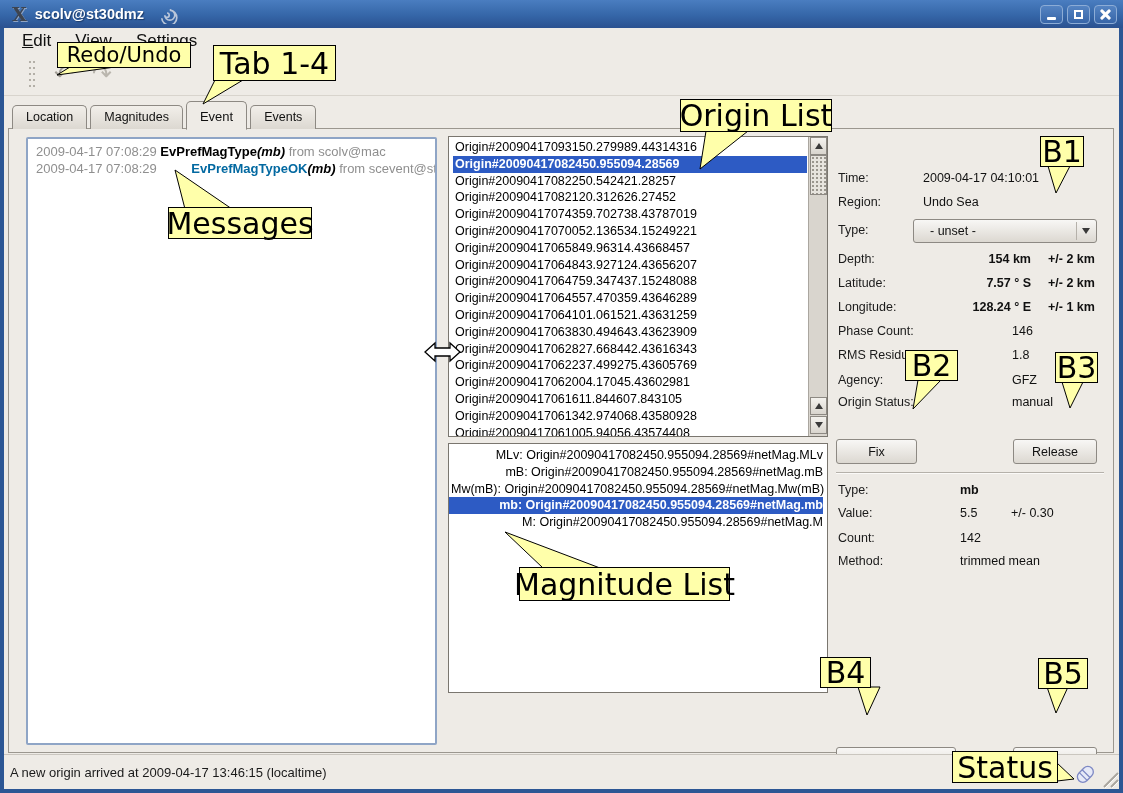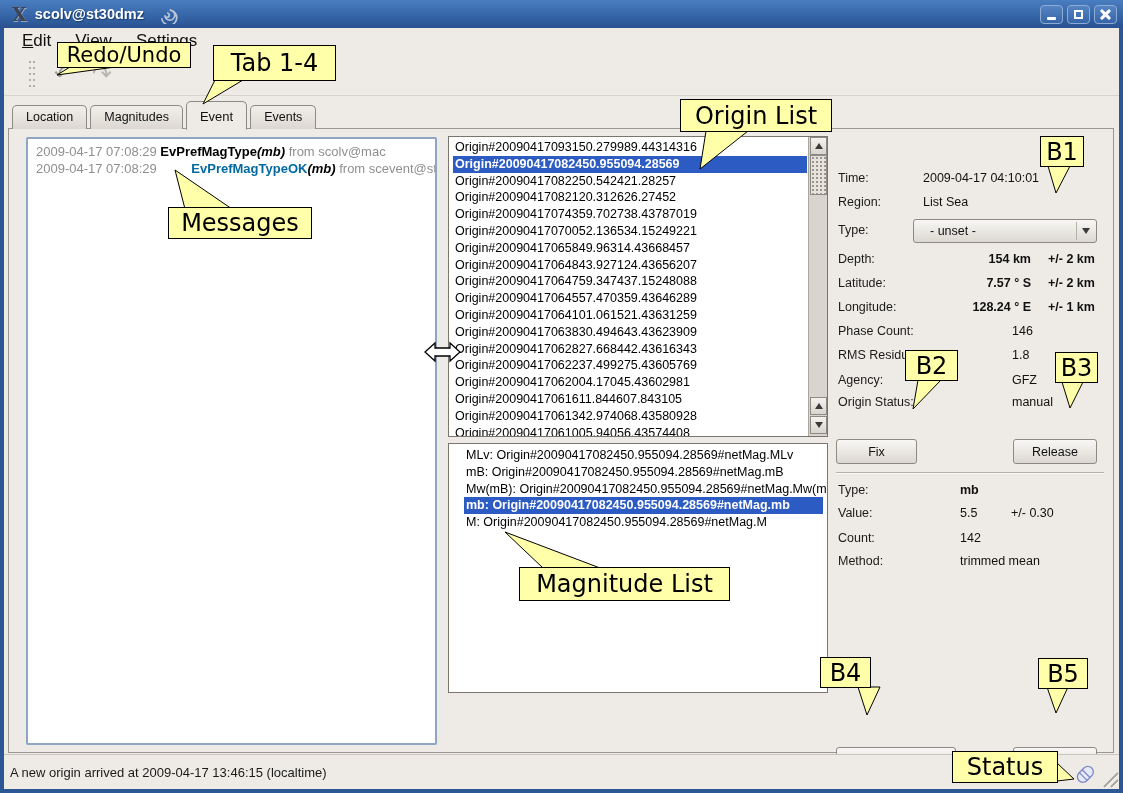--- a/index.html
+++ b/index.html
@@ -63,21 +63,21 @@
   .msg-name { font-weight:bold; color:#000; }
   .msg-ok .msg-name { color:#0369a1;margin-left:31px; }
   .msg-arg { font-weight:bold; font-style:italic; color:#000; }
 
   
   .cursor-arrow { position:absolute; left:424px; top:341px; z-index:60; }
 
   
   .listview { position:absolute; background:#fff; border:1px solid #7a766f; overflow:hidden; }
   .origin-list { left:448px; top:136px; width:380px; height:301px; padding:2px 20px 0 4px; }
-  .magnitude-list { left:448px; top:443px; width:380px; height:250px; padding:3px 4px 0 15px; }
+  .magnitude-list { left:448px; top:443px; width:380px; height:250px; padding:3px 4px 0 0;text-align:right; }
   .list-row { height:16.8px; line-height:16.8px; white-space:nowrap; font-size:12.5px;
     padding-left:2px; color:#000; }
   .list-row.selected { background:#2d5bc4; color:#fff; font-weight:bold; }
 
   
   .vscroll { position:absolute; left:808px; top:137px; width:19px; height:299px;
     background:#d9d5ce; border-left:1px solid #aaa69f; }
   .sb-btn { position:absolute; left:1px; width:17px; height:18px;
     background:linear-gradient(180deg,#f4f2ee,#d9d5ce); border:1px solid #8d8983;
     display:flex; align-items:center; justify-content:center; }
@@ -116,21 +116,21 @@
   
   .statusbar { position:absolute; left:0; top:754px; width:100%; height:35px;
     border-top:1px solid #cac6bf; display:flex; align-items:center; padding-left:10px;
     font-size:13px; color:#1a1a1a; background:#eeebe6; }
   .status-icon { position:absolute; left:1072px; top:761px; width:26px; height:26px; }
   .resize-grip { position:absolute; left:1100px; top:769px; }
 
   
   .callout { position:absolute; background:#ffffaa; border:1px solid #000;
     display:flex; align-items:center; justify-content:center;
-    font-family:"DejaVu Sans", sans-serif; font-size:24px; color:#000; z-index:51; white-space:nowrap; }
+    font-family:"DejaVu Sans", sans-serif; font-size:30px; color:#000; z-index:51; white-space:nowrap; }
   .callout.small { font-size:21px; }
   .tails { position:absolute; left:0; top:0; width:1123px; height:793px;
     pointer-events:none; z-index:50; }
 </style>
 </head>
 <body>
 
 <div class="stage">
 
   <div class="titlebar">
@@ -222,21 +222,21 @@
       <div class="list-row">M: Origin#20090417082450.955094.28569#netMag.M</div>
     </div>
 
   <div class="right-panel">
     <div class="irow" style="top:3px">
         <span class="lbl">Time:</span>
         <span class="vleft">2009-04-17 04:10:01</span>
       </div>
     <div class="irow" style="top:27px">
         <span class="lbl">Region:</span>
-        <span class="vleft">List Sea</span>
+        <span class="vleft">Undo Sea</span>
       </div>
     <div class="irow" style="top:55px">
         <span class="lbl">Type:</span>
       </div>
     <div class="combo">
       <span>- unset -</span>
       <span class="combo-arrow-box">
           <span class="tri-down"></span>
         </span>
     </div>

